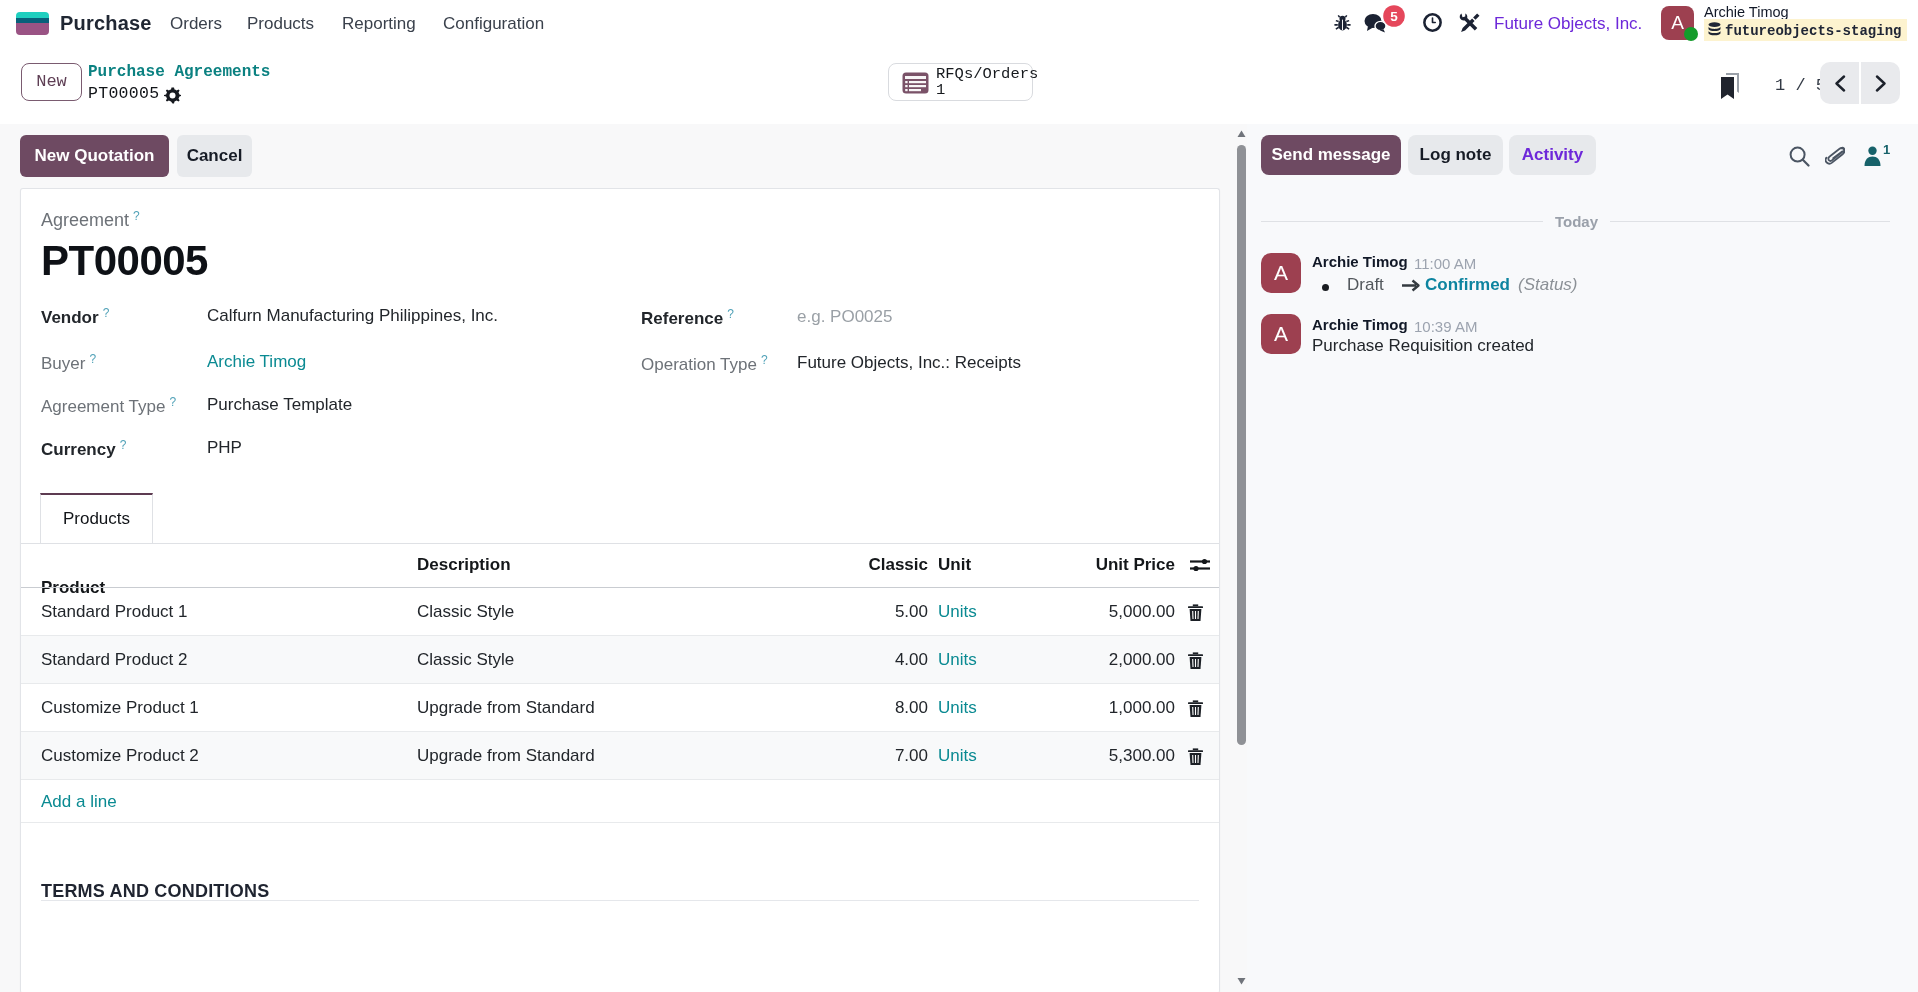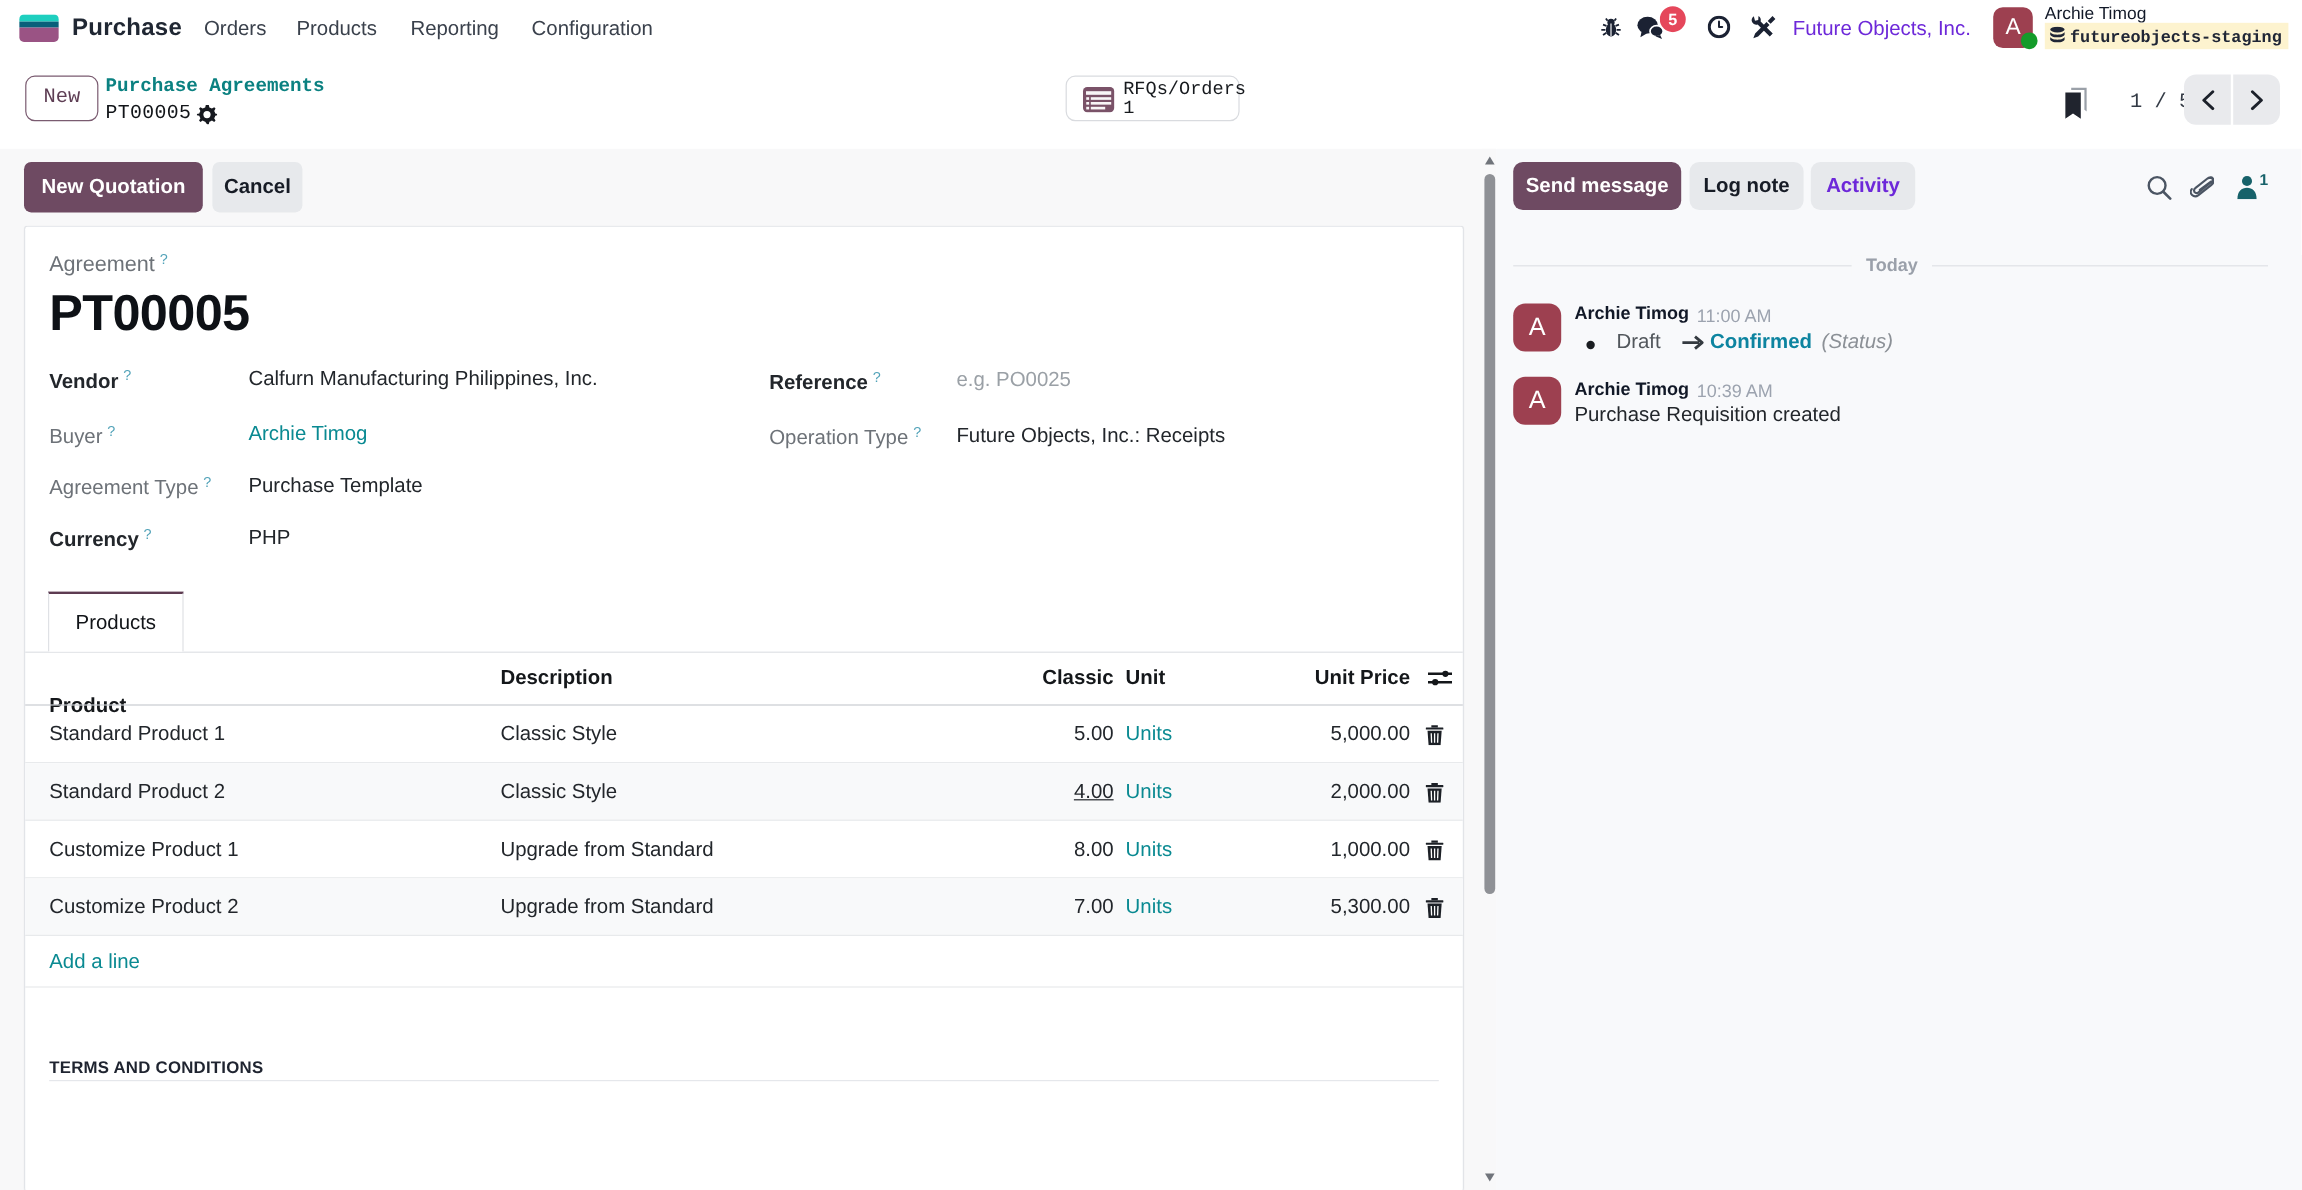--- a/index.html
+++ b/index.html
@@ -75,21 +75,21 @@
 .trow { position:absolute; left:0; width:1198px; height:48px; border-bottom:1px solid #e8eaec; }
 .trow.alt { background:#f8f9fa; }
 .cell { position:absolute; top:14px; font-size:17px; color:#22262b; }
 .cell.right { text-align:right; }
 .teal { color:#0a8a92; }
 .trash { position:absolute; left:1167px; top:16px; }
 #sliders { position:absolute; left:1169px; top:368px; }
 #addline { position:absolute; left:20px; top:603px; font-size:17px; color:#0a8a92; }
 #addlinebrd { position:absolute; left:0; top:633px; width:1198px; height:1px; background:#e8eaec; }
 
-#terms { position:absolute; left:20px; top:692px; font-size:14px; font-weight:700; color:#1f2430; letter-spacing:0.2px;}
+#terms { position:absolute; left:20px; top:692px; font-size:18px; font-weight:700; color:#1f2430; letter-spacing:0.2px;}
 #termsline { position:absolute; left:20px; top:711px; width:1158px; height:1px; background:#e5e7eb; }
 
 
 #sbar { position:absolute; left:1235px; top:124px; width:12px; height:868px; background:#f8f8f9; }
 #sthumb { position:absolute; left:1237px; top:145px; width:9px; height:600px; background:#8f9196; border-radius:5px; }
 #sup { position:absolute; left:1237px; top:130px; }
 #sdown { position:absolute; left:1237px; top:977px; }
 
 
 #chatter { position:absolute; left:1247px; top:124px; width:671px; height:868px; background:#f8f9fb; }
@@ -287,21 +287,21 @@
                 <line x1="4.7" y1="7" x2="5" y2="15"></line>
                 <line x1="7.5" y1="7" x2="7.5" y2="15"></line>
                 <line x1="10.3" y1="7" x2="10" y2="15"></line>
               </g>
         </svg>
           </div>
       </div>
       <div class="trow alt" style="top:447px;">
         <div class="cell" style="left:20px;">Standard Product 2</div>
         <div class="cell" style="left:396px;">Classic Style</div>
-        <div class="cell right" style="left:740px; width:167px;text-decoration:underline;">4.00</div>
+        <div class="cell right" style="left:740px; width:167px;">4.00</div>
         <div class="cell teal" style="left:917px;">Units</div>
         <div class="cell right" style="left:979px; width:175px;">2,000.00</div>
         <div class="trash">
             <svg width="15" height="17" viewBox="0 0 15 17">
           <g fill="#1c2026">
                 <rect x="0" y="2.2" width="15" height="1.8" rx="0.6"></rect>
                 <path d="M4.8 0.4 L10.2 0.4 L10.2 2.2 L4.8 2.2 Z"></path>
           <path d="M1.6 5 L13.4 5 L12.5 17 L2.5 17 Z"></path>
               </g>
           <g stroke="#fff" stroke-width="1.1">

